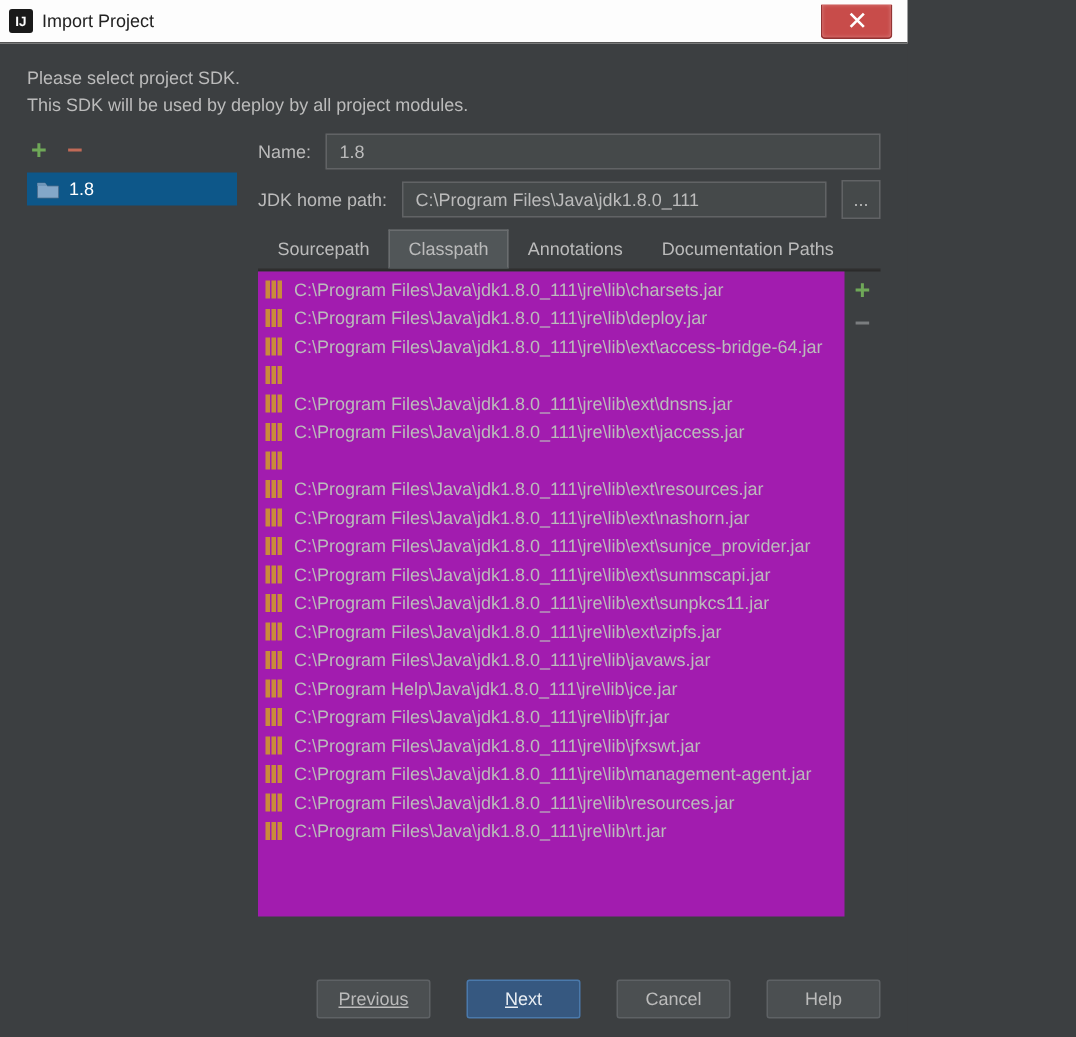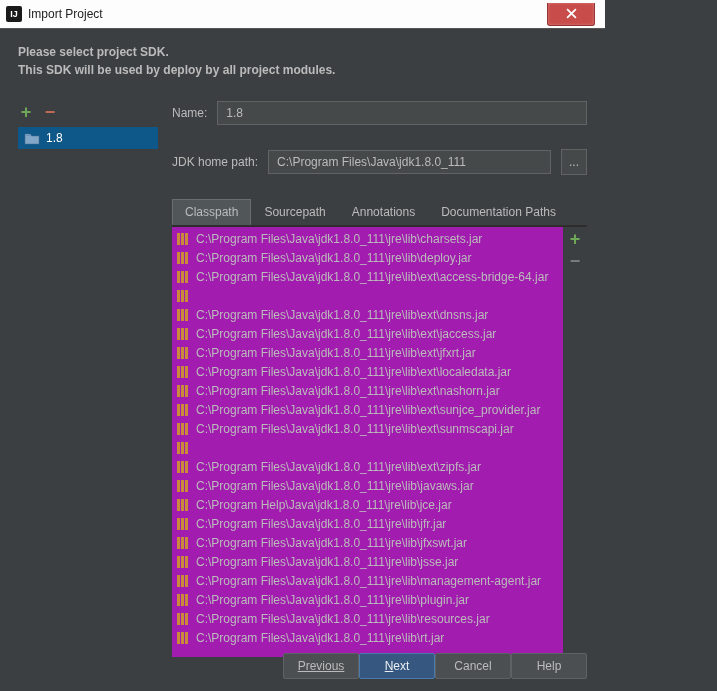--- a/index.html
+++ b/index.html
@@ -3,44 +3,44 @@
 <meta charset="utf-8">
 <style>
   html,body{margin:0;padding:0;font-family:"Segoe UI",Tahoma,sans-serif;font-size:12px;background:#3c3f41;color:#bbbbbb;}
   .window{width:605px;height:691px;box-sizing:border-box;background:#3c3f41;position:relative;}
   .titlebar{height:28px;background:#fdfdfd;display:flex;align-items:center;justify-content:space-between;border-bottom:1px solid #555;}
   .titlebar-left{display:flex;align-items:center;gap:6px;padding-left:6px;color:#222;}
   .titlebar-icon{width:16px;height:16px;background:#1a1a1a;display:flex;align-items:center;justify-content:center;color:#fff;font-size:9px;font-weight:bold;border-radius:2px;}
   .closebtn{width:46px;height:22px;background:#c84c4a;border:1px solid #923434;border-top:none;border-radius:0 0 3px 3px;display:flex;align-items:center;justify-content:center;margin-right:10px;box-shadow:inset 0 0 3px rgba(255,255,255,.3);} 
   .closebtn svg{width:11px;height:11px;}
   .body{padding:14px 18px 0 18px;}
-  .intro{line-height:1.5;margin-bottom:22px;font-weight:bold;}
+  .intro{line-height:1.5;margin-bottom:10px;}
   .main{display:flex;gap:14px;}
   .left{width:140px;flex:none;}
   .toolbar{display:flex;gap:8px;height:22px;align-items:center;margin-bottom:4px;}
   .tbtn{width:16px;height:16px;display:flex;align-items:center;justify-content:center;font-size:18px;font-weight:bold;cursor:pointer;}
   .plus{color:#6fa858;}
   .minus{color:#c16a57;}
   .tree{background:#3c3f41;border:none;}
   .tree-item{background:#0d5789;color:#fff;height:22px;display:flex;align-items:center;gap:6px;padding:0 6px;}
   .folder-icon{width:16px;height:14px;}
   .right{flex:1;min-width:0;}
-  .field-row{display:flex;align-items:center;gap:10px;margin-bottom:24px;}
+  .field-row{display:flex;align-items:center;gap:10px;margin-bottom:7px;}
   .field-label{white-space:nowrap;}
   .text-input{flex:1;background:#45494a;border:1px solid #616365;color:#bbbbbb;height:24px;padding:0 8px;box-sizing:border-box;font-family:inherit;font-size:12px;}
   .browse-btn{width:24px;height:24px;background:#45494a;border:1px solid #616365;color:#bbb;display:flex;align-items:center;justify-content:center;cursor:pointer;}
   .tabs{display:flex;border-bottom:1px solid #2f2f2f;height:26px;margin-top:6px;}
   .tab{padding:0 12px;display:flex;align-items:center;cursor:pointer;color:#bbbbbb;border:1px solid transparent;background:transparent;}
   .tab.active{background:#515658;border:1px solid #6a6d6f;border-bottom:1px solid #515658;}
   .list-area{display:flex;height:430px;border-top:1px solid #2b2b2b;}
   .file-list{flex:1;overflow:auto;background:#a21caf;padding:2px 0;}
   .file-row{display:flex;align-items:center;gap:6px;height:19px;padding:0 4px;white-space:nowrap;}
   .jar-icon{width:14px;height:14px;flex:none;}
   .list-side{width:24px;flex:none;display:flex;flex-direction:column;align-items:center;padding-top:4px;gap:6px;}
-  .footer{position:absolute;bottom:12px;right:18px;display:flex;gap:0;}
+  .footer{position:absolute;bottom:12px;right:18px;display:flex;gap:24px;}
   .btn{min-width:76px;height:26px;background:#4b4f51;border:1px solid #5e6265;color:#bbbbbb;display:flex;align-items:center;justify-content:center;cursor:pointer;font-family:inherit;font-size:12px;border-radius:2px;}
   .btn.primary{background:#365880;border:1px solid #4a79ab;color:#e9eef3;}
   .ul{text-decoration:underline;}
   .file-list::-webkit-scrollbar{width:10px;background:#3c3f41;}
   .file-list::-webkit-scrollbar-thumb{background:#565a5c;border-radius:4px;}
 </style>
 </head>
 <body>
 
 <div class="window">
@@ -85,22 +85,22 @@
           <span class="field-label">Name:</span>
           <input class="text-input" value="1.8" style="">
         </div>
         <div class="field-row">
           <span class="field-label">JDK home path:</span>
           <input class="text-input" value="C:\Program Files\Java\jdk1.8.0_111" style="">
           <div class="browse-btn">...</div>
         </div>
 
         <div class="tabs">
+          <div class="tab">Sourcepath</div>
           <div class="tab active">Classpath</div>
-          <div class="tab">Sourcepath</div>
           <div class="tab">Annotations</div>
           <div class="tab">Documentation Paths</div>
         </div>
 
         <div class="list-area">
           <div class="file-list" id="file-list">
               <div class="file-row">
                 <svg class="jar-icon" viewBox="0 0 14 14">
                   <rect x="1" y="1" width="3" height="12" fill="#c98b3b"></rect>
                   <rect x="5" y="1" width="3" height="12" fill="#c98b3b"></rect>
@@ -146,29 +146,28 @@
                   <rect x="9" y="1" width="3" height="12" fill="#c98b3b"></rect>
                 </svg>
                 <span>C:\Program Files\Java\jdk1.8.0_111\jre\lib\ext\jaccess.jar</span>
               </div>
               <div class="file-row">
                 <svg class="jar-icon" viewBox="0 0 14 14">
                   <rect x="1" y="1" width="3" height="12" fill="#c98b3b"></rect>
                   <rect x="5" y="1" width="3" height="12" fill="#c98b3b"></rect>
                   <rect x="9" y="1" width="3" height="12" fill="#c98b3b"></rect>
                 </svg>
-                <span>C:\Program Files\Java\jdk1.8.0_111\jre\lib\ext\jfxrt.jar</span>
-              </div>
-              <div class="file-row">
-                <svg class="jar-icon" viewBox="0 0 14 14">
-                  <rect x="1" y="1" width="3" height="12" fill="#c98b3b"></rect>
-                  <rect x="5" y="1" width="3" height="12" fill="#c98b3b"></rect>
-                  <rect x="9" y="1" width="3" height="12" fill="#c98b3b"></rect>
-                </svg>
-                <span>C:\Program Files\Java\jdk1.8.0_111\jre\lib\ext\localedata.jar</span>
+              </div>
+              <div class="file-row">
+                <svg class="jar-icon" viewBox="0 0 14 14">
+                  <rect x="1" y="1" width="3" height="12" fill="#c98b3b"></rect>
+                  <rect x="5" y="1" width="3" height="12" fill="#c98b3b"></rect>
+                  <rect x="9" y="1" width="3" height="12" fill="#c98b3b"></rect>
+                </svg>
+                <span>C:\Program Files\Java\jdk1.8.0_111\jre\lib\ext\resources.jar</span>
               </div>
               <div class="file-row">
                 <svg class="jar-icon" viewBox="0 0 14 14">
                   <rect x="1" y="1" width="3" height="12" fill="#c98b3b"></rect>
                   <rect x="5" y="1" width="3" height="12" fill="#c98b3b"></rect>
                   <rect x="9" y="1" width="3" height="12" fill="#c98b3b"></rect>
                 </svg>
                 <span>C:\Program Files\Java\jdk1.8.0_111\jre\lib\ext\nashorn.jar</span>
               </div>
               <div class="file-row">
@@ -186,20 +185,21 @@
                   <rect x="9" y="1" width="3" height="12" fill="#c98b3b"></rect>
                 </svg>
                 <span>C:\Program Files\Java\jdk1.8.0_111\jre\lib\ext\sunmscapi.jar</span>
               </div>
               <div class="file-row">
                 <svg class="jar-icon" viewBox="0 0 14 14">
                   <rect x="1" y="1" width="3" height="12" fill="#c98b3b"></rect>
                   <rect x="5" y="1" width="3" height="12" fill="#c98b3b"></rect>
                   <rect x="9" y="1" width="3" height="12" fill="#c98b3b"></rect>
                 </svg>
+                <span>C:\Program Files\Java\jdk1.8.0_111\jre\lib\ext\sunpkcs11.jar</span>
               </div>
               <div class="file-row">
                 <svg class="jar-icon" viewBox="0 0 14 14">
                   <rect x="1" y="1" width="3" height="12" fill="#c98b3b"></rect>
                   <rect x="5" y="1" width="3" height="12" fill="#c98b3b"></rect>
                   <rect x="9" y="1" width="3" height="12" fill="#c98b3b"></rect>
                 </svg>
                 <span>C:\Program Files\Java\jdk1.8.0_111\jre\lib\ext\zipfs.jar</span>
               </div>
               <div class="file-row">
@@ -233,37 +233,21 @@
                   <rect x="9" y="1" width="3" height="12" fill="#c98b3b"></rect>
                 </svg>
                 <span>C:\Program Files\Java\jdk1.8.0_111\jre\lib\jfxswt.jar</span>
               </div>
               <div class="file-row">
                 <svg class="jar-icon" viewBox="0 0 14 14">
                   <rect x="1" y="1" width="3" height="12" fill="#c98b3b"></rect>
                   <rect x="5" y="1" width="3" height="12" fill="#c98b3b"></rect>
                   <rect x="9" y="1" width="3" height="12" fill="#c98b3b"></rect>
                 </svg>
-                <span>C:\Program Files\Java\jdk1.8.0_111\jre\lib\jsse.jar</span>
-              </div>
-              <div class="file-row">
-                <svg class="jar-icon" viewBox="0 0 14 14">
-                  <rect x="1" y="1" width="3" height="12" fill="#c98b3b"></rect>
-                  <rect x="5" y="1" width="3" height="12" fill="#c98b3b"></rect>
-                  <rect x="9" y="1" width="3" height="12" fill="#c98b3b"></rect>
-                </svg>
                 <span>C:\Program Files\Java\jdk1.8.0_111\jre\lib\management-agent.jar</span>
-              </div>
-              <div class="file-row">
-                <svg class="jar-icon" viewBox="0 0 14 14">
-                  <rect x="1" y="1" width="3" height="12" fill="#c98b3b"></rect>
-                  <rect x="5" y="1" width="3" height="12" fill="#c98b3b"></rect>
-                  <rect x="9" y="1" width="3" height="12" fill="#c98b3b"></rect>
-                </svg>
-                <span>C:\Program Files\Java\jdk1.8.0_111\jre\lib\plugin.jar</span>
               </div>
               <div class="file-row">
                 <svg class="jar-icon" viewBox="0 0 14 14">
                   <rect x="1" y="1" width="3" height="12" fill="#c98b3b"></rect>
                   <rect x="5" y="1" width="3" height="12" fill="#c98b3b"></rect>
                   <rect x="9" y="1" width="3" height="12" fill="#c98b3b"></rect>
                 </svg>
                 <span>C:\Program Files\Java\jdk1.8.0_111\jre\lib\resources.jar</span>
               </div>
               <div class="file-row">

